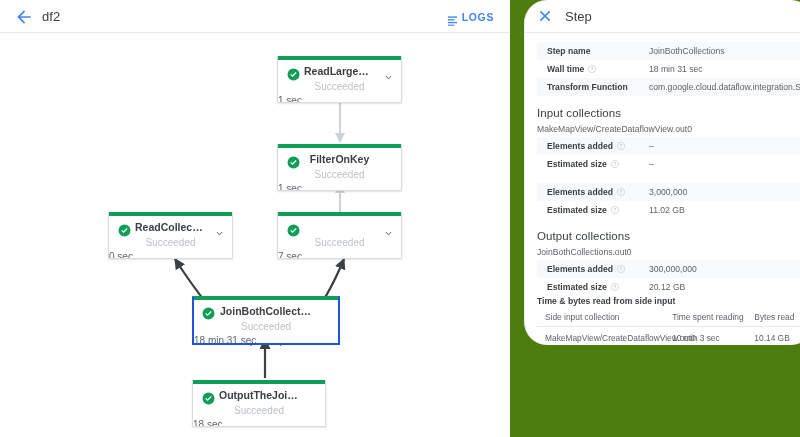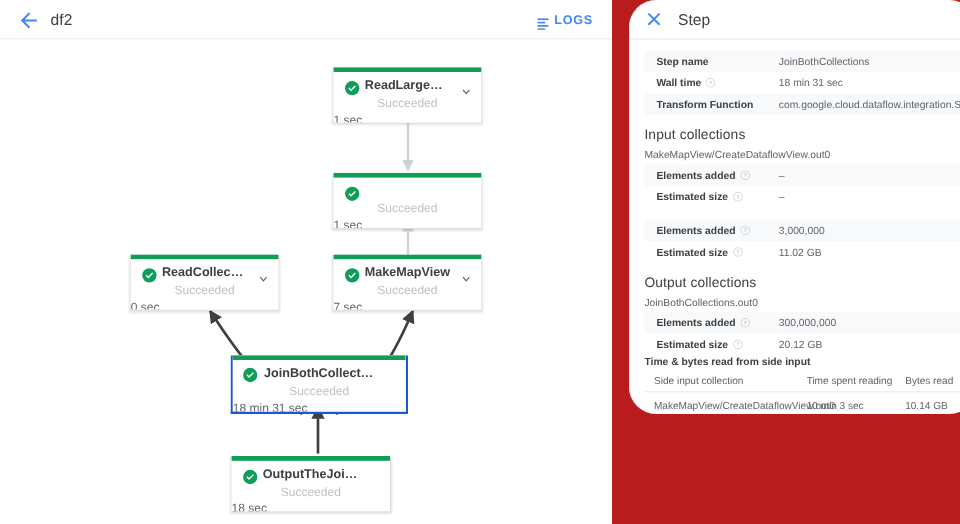--- a/index.html
+++ b/index.html
@@ -4,21 +4,21 @@
 <style>
   * { box-sizing: border-box; }
   html, body {
     margin: 0; padding: 0;
     width: 800px; height: 437px;
     overflow: hidden;
     background: #ffffff;
     font-family: "Liberation Sans", sans-serif;
     -webkit-font-smoothing: antialiased;
   }
-  #app { position: relative; width: 800px; height: 437px; background:#b91c1c; }
+  #app { position: relative; width: 800px; height: 437px; background:#4d7c0f; }
 
   
   #left-pane {
     position: absolute; left:0; top:0; width:510px; height:437px;
     background:#ffffff; overflow:hidden;
   }
   #topbar {
     position:absolute; left:0; top:0; width:510px; height:33px;
     background:#ffffff; border-bottom:1px solid #e8eaed;
   }
@@ -228,20 +228,21 @@
       </div>
 
       <div class="node" style="left:277px; top:111px; width:125px; height:47px;">
         <div class="topbar-green"></div>
         <span class="check">
           <svg viewBox="0 0 24 24" width="13" height="13">
             <circle cx="12" cy="12" r="11" fill="#0f9d58"></circle>
             <path d="M10.2 16.6 6.1 12.5l1.5-1.5 2.6 2.6 6-6 1.5 1.5z" fill="#fff"></path>
           </svg>
         </span>
+        <div class="title">FilterOnKey</div>
         <div class="status">Succeeded</div>
         <div class="duration">1 sec</div>
       </div>
 
       <div class="node" style="left:108px; top:179px; width:125px; height:47px;">
         <div class="topbar-green"></div>
         <span class="check">
           <svg viewBox="0 0 24 24" width="13" height="13">
             <circle cx="12" cy="12" r="11" fill="#0f9d58"></circle>
             <path d="M10.2 16.6 6.1 12.5l1.5-1.5 2.6 2.6 6-6 1.5 1.5z" fill="#fff"></path>
@@ -258,21 +259,20 @@
       </div>
 
       <div class="node" style="left:277px; top:179px; width:125px; height:47px;">
         <div class="topbar-green"></div>
         <span class="check">
           <svg viewBox="0 0 24 24" width="13" height="13">
             <circle cx="12" cy="12" r="11" fill="#0f9d58"></circle>
             <path d="M10.2 16.6 6.1 12.5l1.5-1.5 2.6 2.6 6-6 1.5 1.5z" fill="#fff"></path>
           </svg>
         </span>
-        <div class="title">MakeMapView</div>
         <div class="status">Succeeded</div>
         <div class="duration">7 sec</div>
         <span class="chev">
           <svg viewBox="0 0 24 24" width="9" height="9" fill="none" stroke="#5f6368" stroke-width="2.6">
             <path d="M5 8 L12 16 L19 8"></path>
           </svg>
         </span>
       </div>
 
       <div class="node selected" style="left:192px; top:263px; width:148px; height:49px;">

